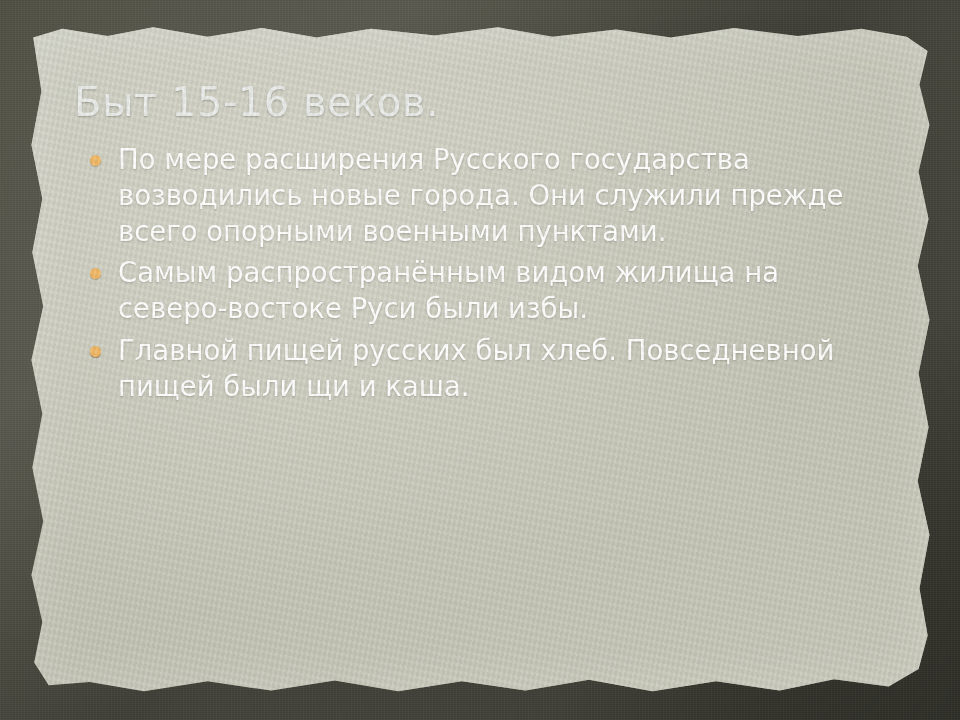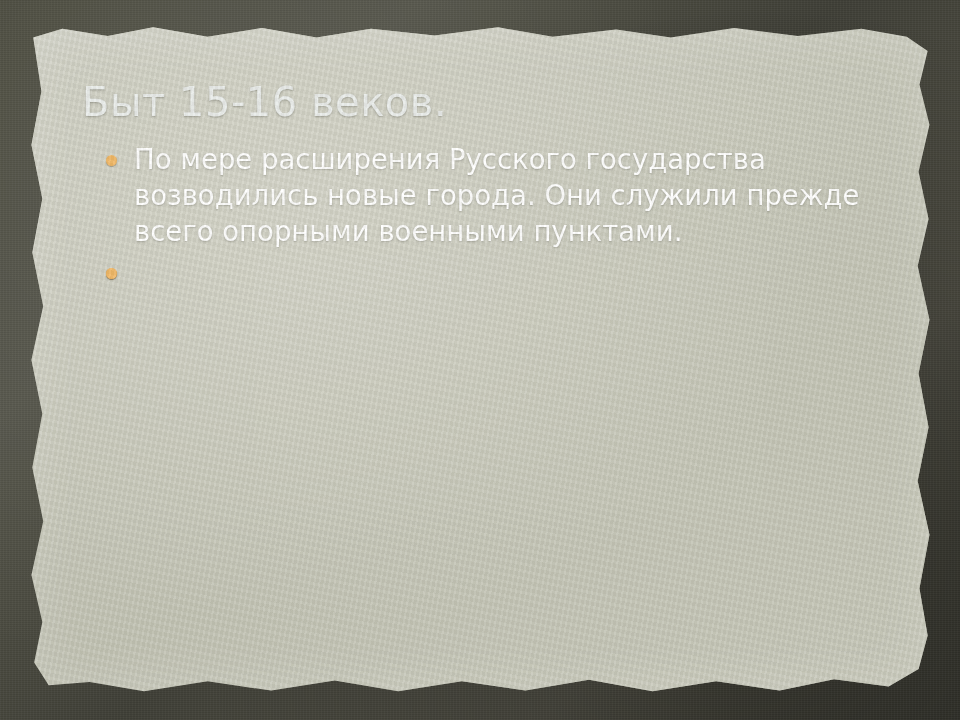--- a/index.html
+++ b/index.html
@@ -83,27 +83,27 @@
     padding: 56px 46px 0 34px;
   }
 
   .title {
     font-family: "DejaVu Sans", sans-serif;
     font-size: 40px;
     font-weight: 400;
     color: #e9ecea;
     letter-spacing: 0.5px;
     text-shadow: 0 1px 2px rgba(60,60,50,0.35);
-    margin: 0 0 18px 22px;
+    margin: 0 0 18px 14px;
     line-height: 1.1;
   }
 
   ul.bullets {
     list-style: none;
-    margin: 16px;
+    margin: 0;
     padding: 0 0 0 20px;
   }
   ul.bullets li {
     position: relative;
     padding-left: 38px;
     margin-bottom: 6px;
     font-size: 27.5px;
     line-height: 1.30;
     color: #ffffff;
     font-family: "DejaVu Sans", sans-serif;
@@ -130,21 +130,26 @@
 
       <h1 class="title">Быт 15-16 веков.</h1>
 
       <ul class="bullets">
         <li>
           <span class="dot"></span>
           <span>По мере расширения Русского государства возводились новые города. Они служили прежде всего опорными военными пунктами.</span>
         </li>
         <li>
           <span class="dot"></span>
+          <span>Самым распространённым видом жилища на северо-востоке Руси были избы.</span>
         </li>
         <li>
           <span class="dot"></span>
+        </li>
+        <li>
+          <span class="dot"></span>
+          <span>Главной пищей русских был хлеб. Повседневной пищей были щи и каша.</span>
         </li>
       </ul>
 
     </div>
   </div>
 </div>
 
 </body></html>

